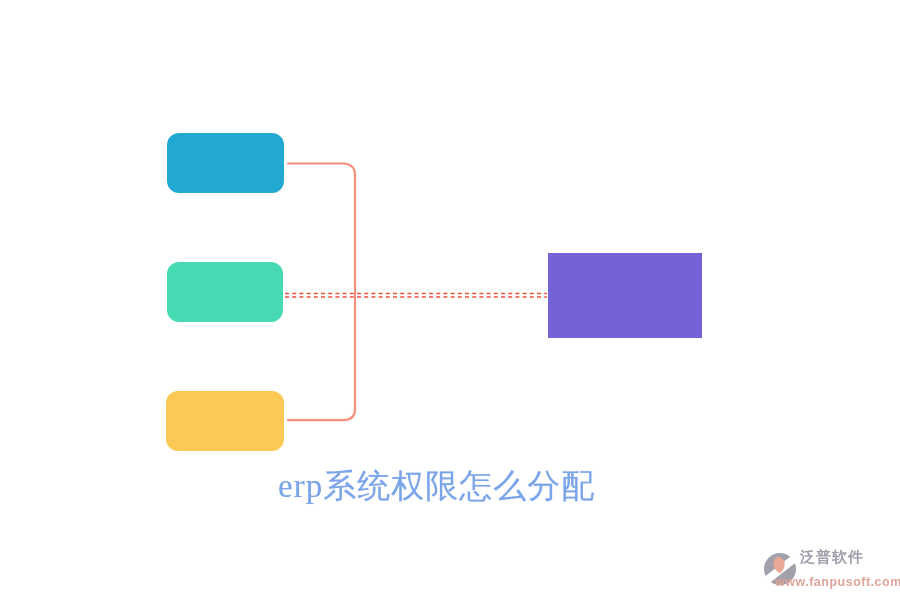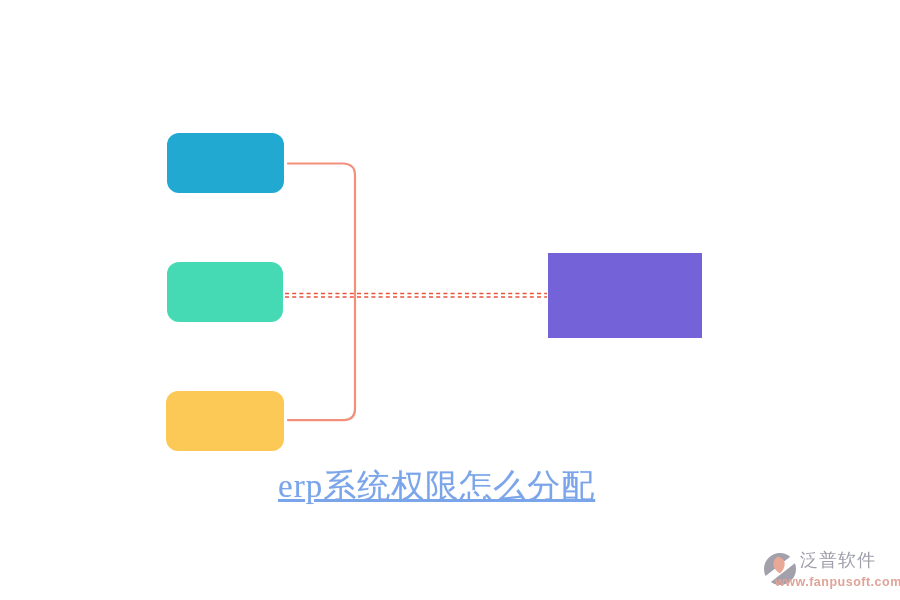--- a/index.html
+++ b/index.html
@@ -52,22 +52,22 @@
   }
   .watermark-logo {
     position: absolute;
     left: 0;
     top: 3px;
   }
   .watermark-brand {
     position: absolute;
     left: 37px;
     top: -1px;
-    font-size: 18px;
-    font-weight: normal;
+    font-size: 15px;
+    font-weight: bold;
     letter-spacing: 1px;
     white-space: nowrap;
   }
   .watermark-url {
     position: absolute;
     left: 12px;
     top: 26px;
     font-size: 12.5px;
     font-weight: bold;
     letter-spacing: 0.5px;
@@ -86,21 +86,21 @@
   <div class="node node-rounded node-bottom" style="background: rgb(252, 201, 87);"></div>
 
   <div class="node node-right" style="background: rgb(115, 98, 216);"></div>
 
   <svg class="connector-layer" viewBox="0 0 900 600" xmlns="http://www.w3.org/2000/svg">
     <path d="M288 163.5 H344 Q355 164.5 355 175 V409 Q355 419.6 344 420.2 H288" fill="none" stroke-width="2.2" stroke-linecap="round" stroke="#f2907c"></path>
     <line x1="285" y1="293.6" x2="547" y2="293.6" stroke-width="1.5" stroke-dasharray="4 3.2" stroke="#e8543c"></line>
     <line x1="285" y1="296.9" x2="547" y2="296.9" stroke-width="1.5" stroke-dasharray="4 3.2" stroke="#e8543c"></line>
   </svg>
 
-  <div class="diagram-title" style="color: rgb(122, 165, 234); text-decoration: underline;">erp系统权限怎么分配</div>
+  <div class="diagram-title" style="color: rgb(122, 165, 234);">erp系统权限怎么分配</div>
 
   <div class="watermark">
     <svg class="watermark-logo" width="36" height="34" viewBox="0 0 36 34" xmlns="http://www.w3.org/2000/svg">
       <circle cx="17" cy="17" r="16" fill="#9a99a4"></circle>
       <rect x="-6" y="13" width="48" height="8" fill="#ffffff" transform="rotate(-38 18 17)"></rect>
       <path d="M15 4.5 C22.5 6.5 24.5 14 17 21.5 C8.5 16.5 8.5 8 15 4.5 Z" fill="#e9a28e"></path>
     </svg>
     <div class="watermark-brand" style="color: rgb(150, 151, 163);">泛普软件</div>
     <div class="watermark-url" style="color: rgb(221, 156, 144);">www.fanpusoft.com</div>
   </div>

